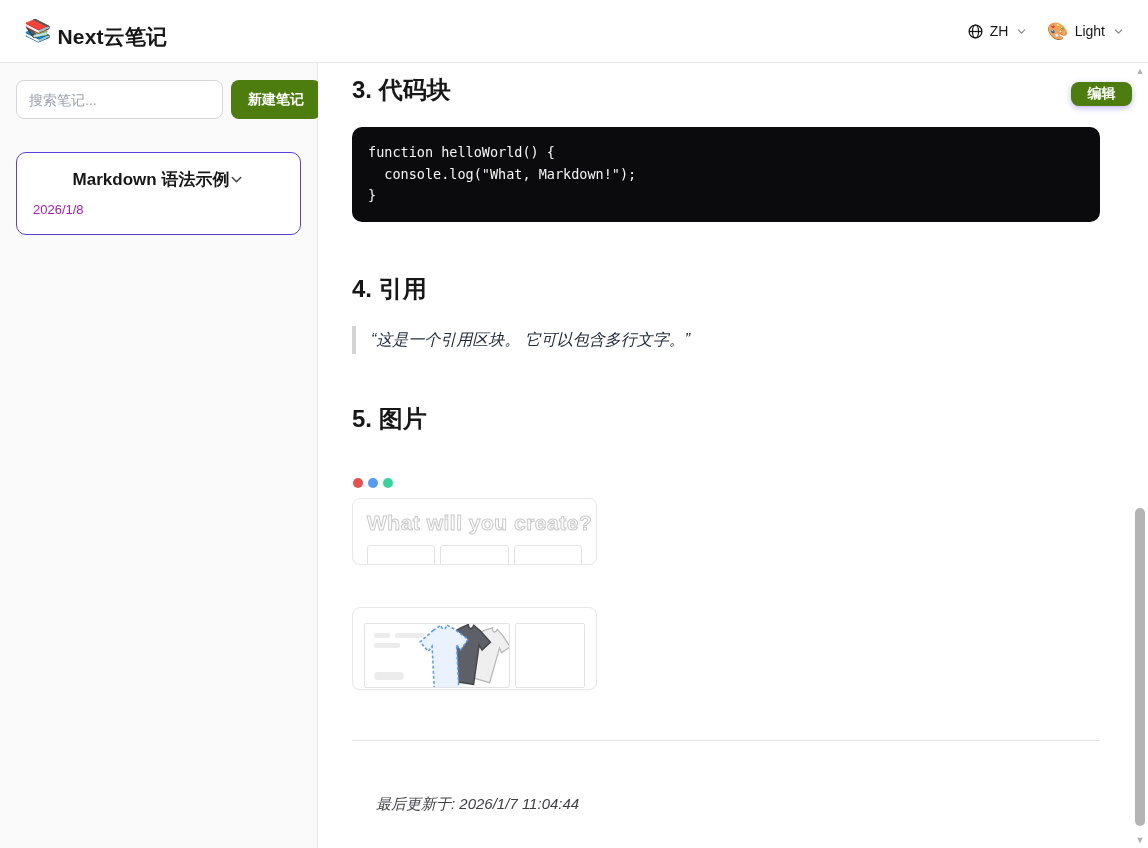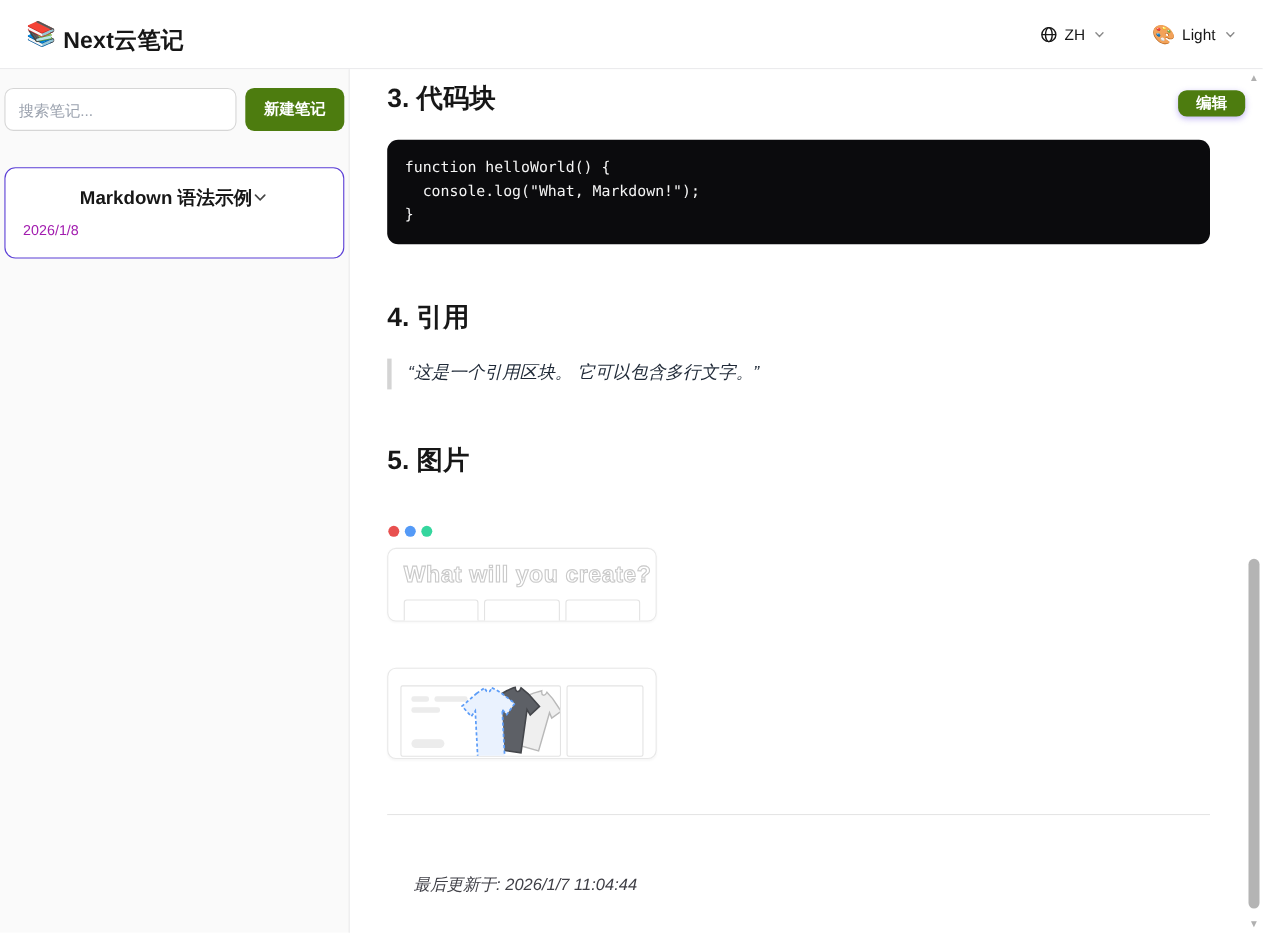--- a/index.html
+++ b/index.html
@@ -5,30 +5,30 @@
   * { margin:0; padding:0; box-sizing:border-box; }
   html,body { width:1148px; height:848px; overflow:hidden; background:#fff;
               font-family:"Liberation Sans", sans-serif; color:#171717; }
 
   
   .header { height:63px; background:#fff; border-bottom:1px solid #e7e7e9;
             display:flex; align-items:center; justify-content:space-between; padding:0 24px; }
   .brand { display:flex; align-items:center; gap:6px; }
   .brand .logo { font-size:22px; line-height:1; }
   .brand .title { font-size:21px; font-weight:700; letter-spacing:.2px;margin-top:12px; }
-  .header-right { display:flex; align-items:center; gap:42px; }
+  .header-right { display:flex; align-items:center; gap:20px; }
   .selector { display:flex; align-items:center; gap:6px; font-size:14px; color:#171717; cursor:pointer; }
   .selector .emoji { font-size:17px; line-height:1; }
   .chev { display:inline-block; margin-left:2px; }
 
   
   .app { display:flex; height:785px; }
 
   
-  .sidebar { width:318px; background:#fafafa; border-right:1px solid #e7e7e9; padding:17px 4px; }
+  .sidebar { width:318px; background:#fafafa; border-right:1px solid #e7e7e9; padding:17px 16px; }
   .search-row { display:flex; gap:8px; }
   .search-input { flex:1; height:39px; border:1px solid #d6d6d6; border-radius:8px;
                   background:#fff; padding:0 12px; font-size:14px; color:#171717; outline:none;
                   font-family:"Liberation Sans", sans-serif; }
   .search-input::placeholder { color:#9ca3af; }
   .btn { background:#4d7c0f; color:#fff; border:none; border-radius:8px;
          font-weight:700; font-size:14px; cursor:pointer; font-family:"Liberation Sans", sans-serif; }
   .new-note-btn { width:90px; height:39px; flex:none; }
   .note-card { margin-top:33px; background:#fff; border:1.5px solid #5b3fd6; border-radius:10px;
                padding:15px 16px 17px; cursor:pointer; }

